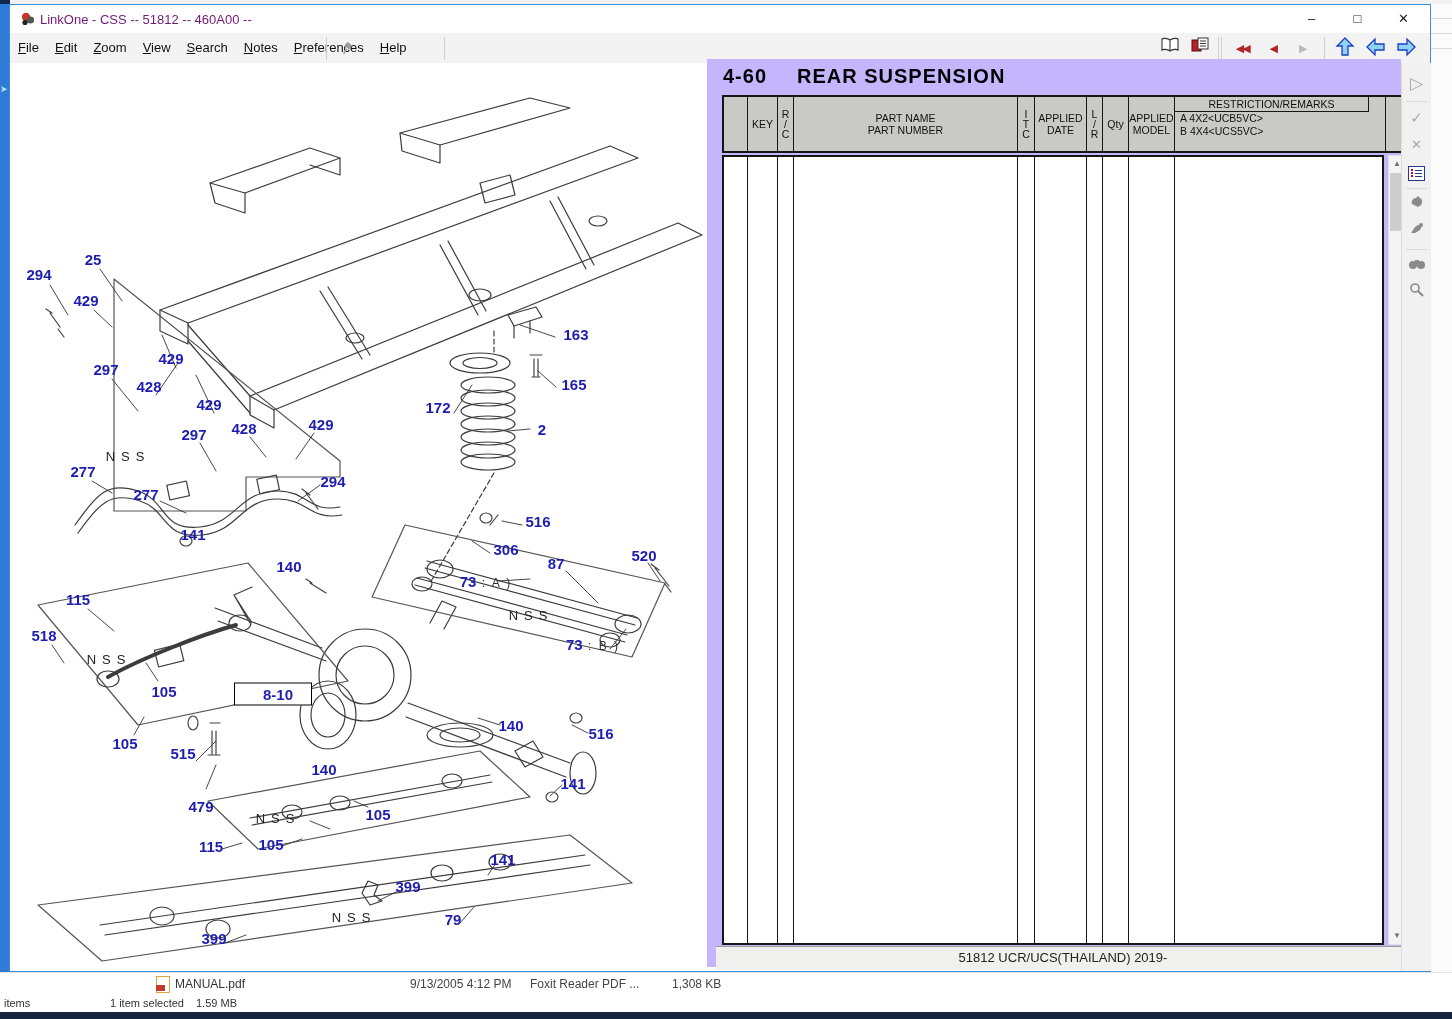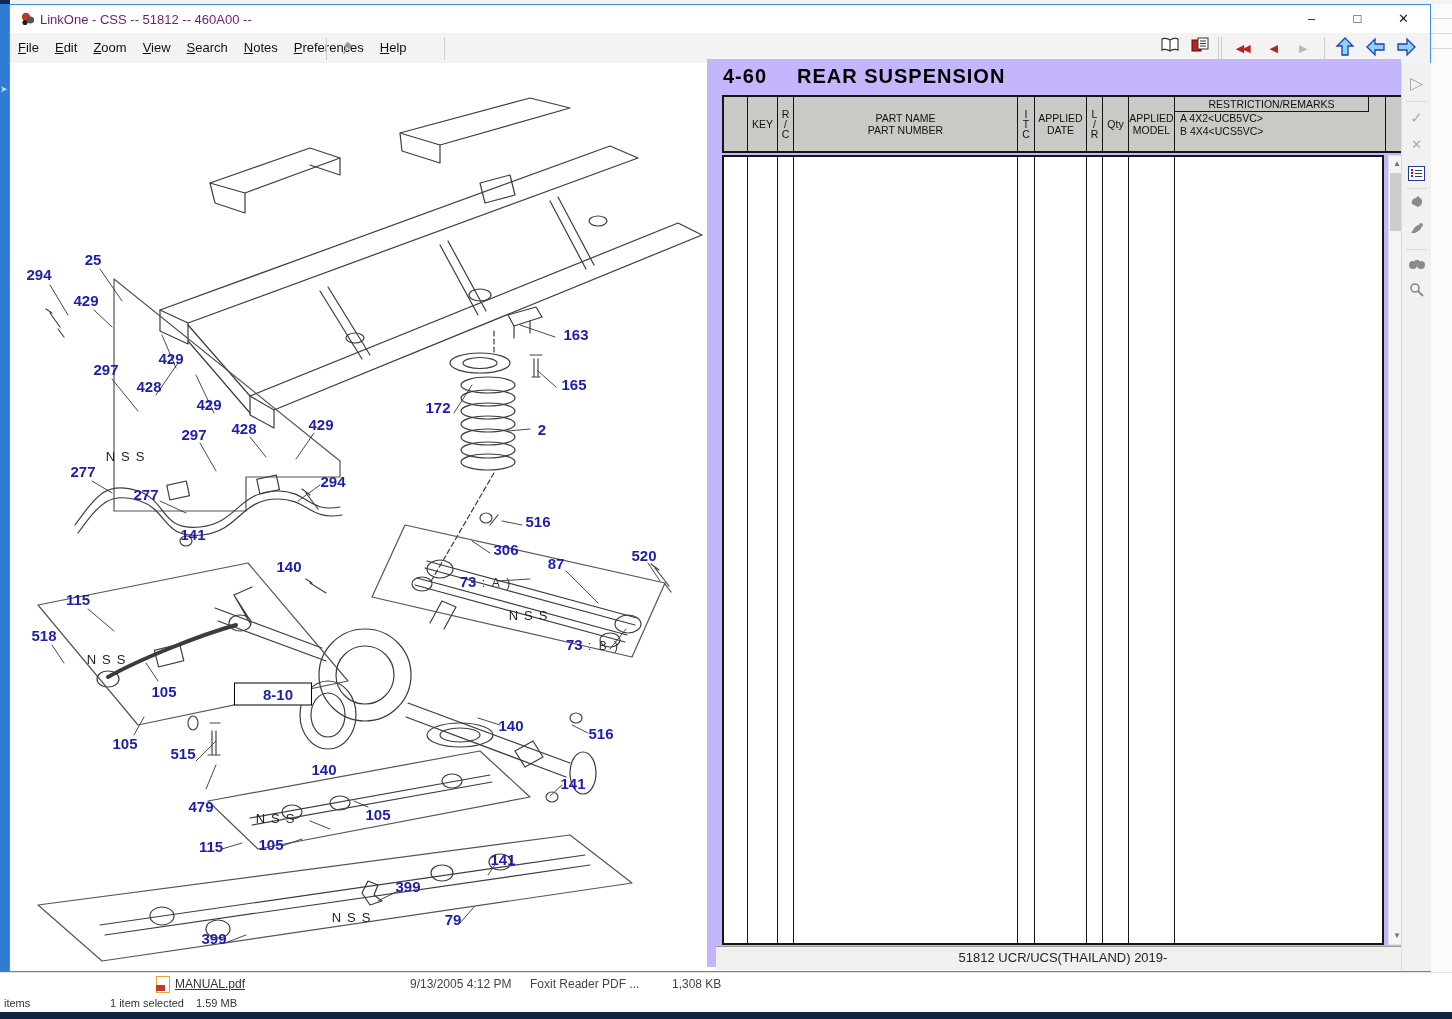--- a/index.html
+++ b/index.html
@@ -8,21 +8,21 @@
   .abs{position:absolute;}
   
   .bg-top{left:0;top:0;width:1452px;height:4px;background:#f2f2f2;}
   .bg-top .corner{left:0;top:0;width:10px;height:4px;background:#12294d;position:absolute;}
   .bg-left{left:0;top:4px;width:9px;height:968px;background:#2e7cd6;}
   .bg-left .glyph{position:absolute;left:0px;top:80px;color:#bfe0ff;font-size:9px;}
   .bg-right{left:1431px;top:4px;width:21px;height:968px;background:#fbfbfb;}
   .bg-right i{display:block;height:1px;background:#d9d9d9;margin:14px 0 0 0;}
   .bg-filerow{left:0;top:972px;width:1452px;height:23px;background:#fff;border-top:1px solid #e4e4e4;
       font-size:12px;color:#333;}
-  .bg-filerow .fname{position:absolute;left:175px;top:4px;text-decoration:underline;}
+  .bg-filerow .fname{position:absolute;left:175px;top:4px;}
   .bg-filerow .fdate{position:absolute;left:410px;top:4px;color:#444;}
   .bg-filerow .ftype{position:absolute;left:530px;top:4px;color:#444;}
   .bg-filerow .fsize{position:absolute;left:672px;top:4px;color:#444;}
   .pdficon{position:absolute;left:156px;top:3px;width:12px;height:15px;background:#fff;border:1px solid #e8a33d;}
   .pdficon i{position:absolute;left:-1px;bottom:1px;width:9px;height:6px;background:#c0392b;}
   .bg-status{left:0;top:995px;width:1452px;height:17px;background:#fff;font-size:11px;color:#333;}
   .bg-status span{position:absolute;top:2px;}
   .bg-taskbar{left:0;top:1012px;width:1452px;height:7px;background:#16233f;}
   
   .win{left:9px;top:4px;width:1422px;height:968px;background:#fff;border:1px solid #3c8ce0;box-sizing:border-box;}

